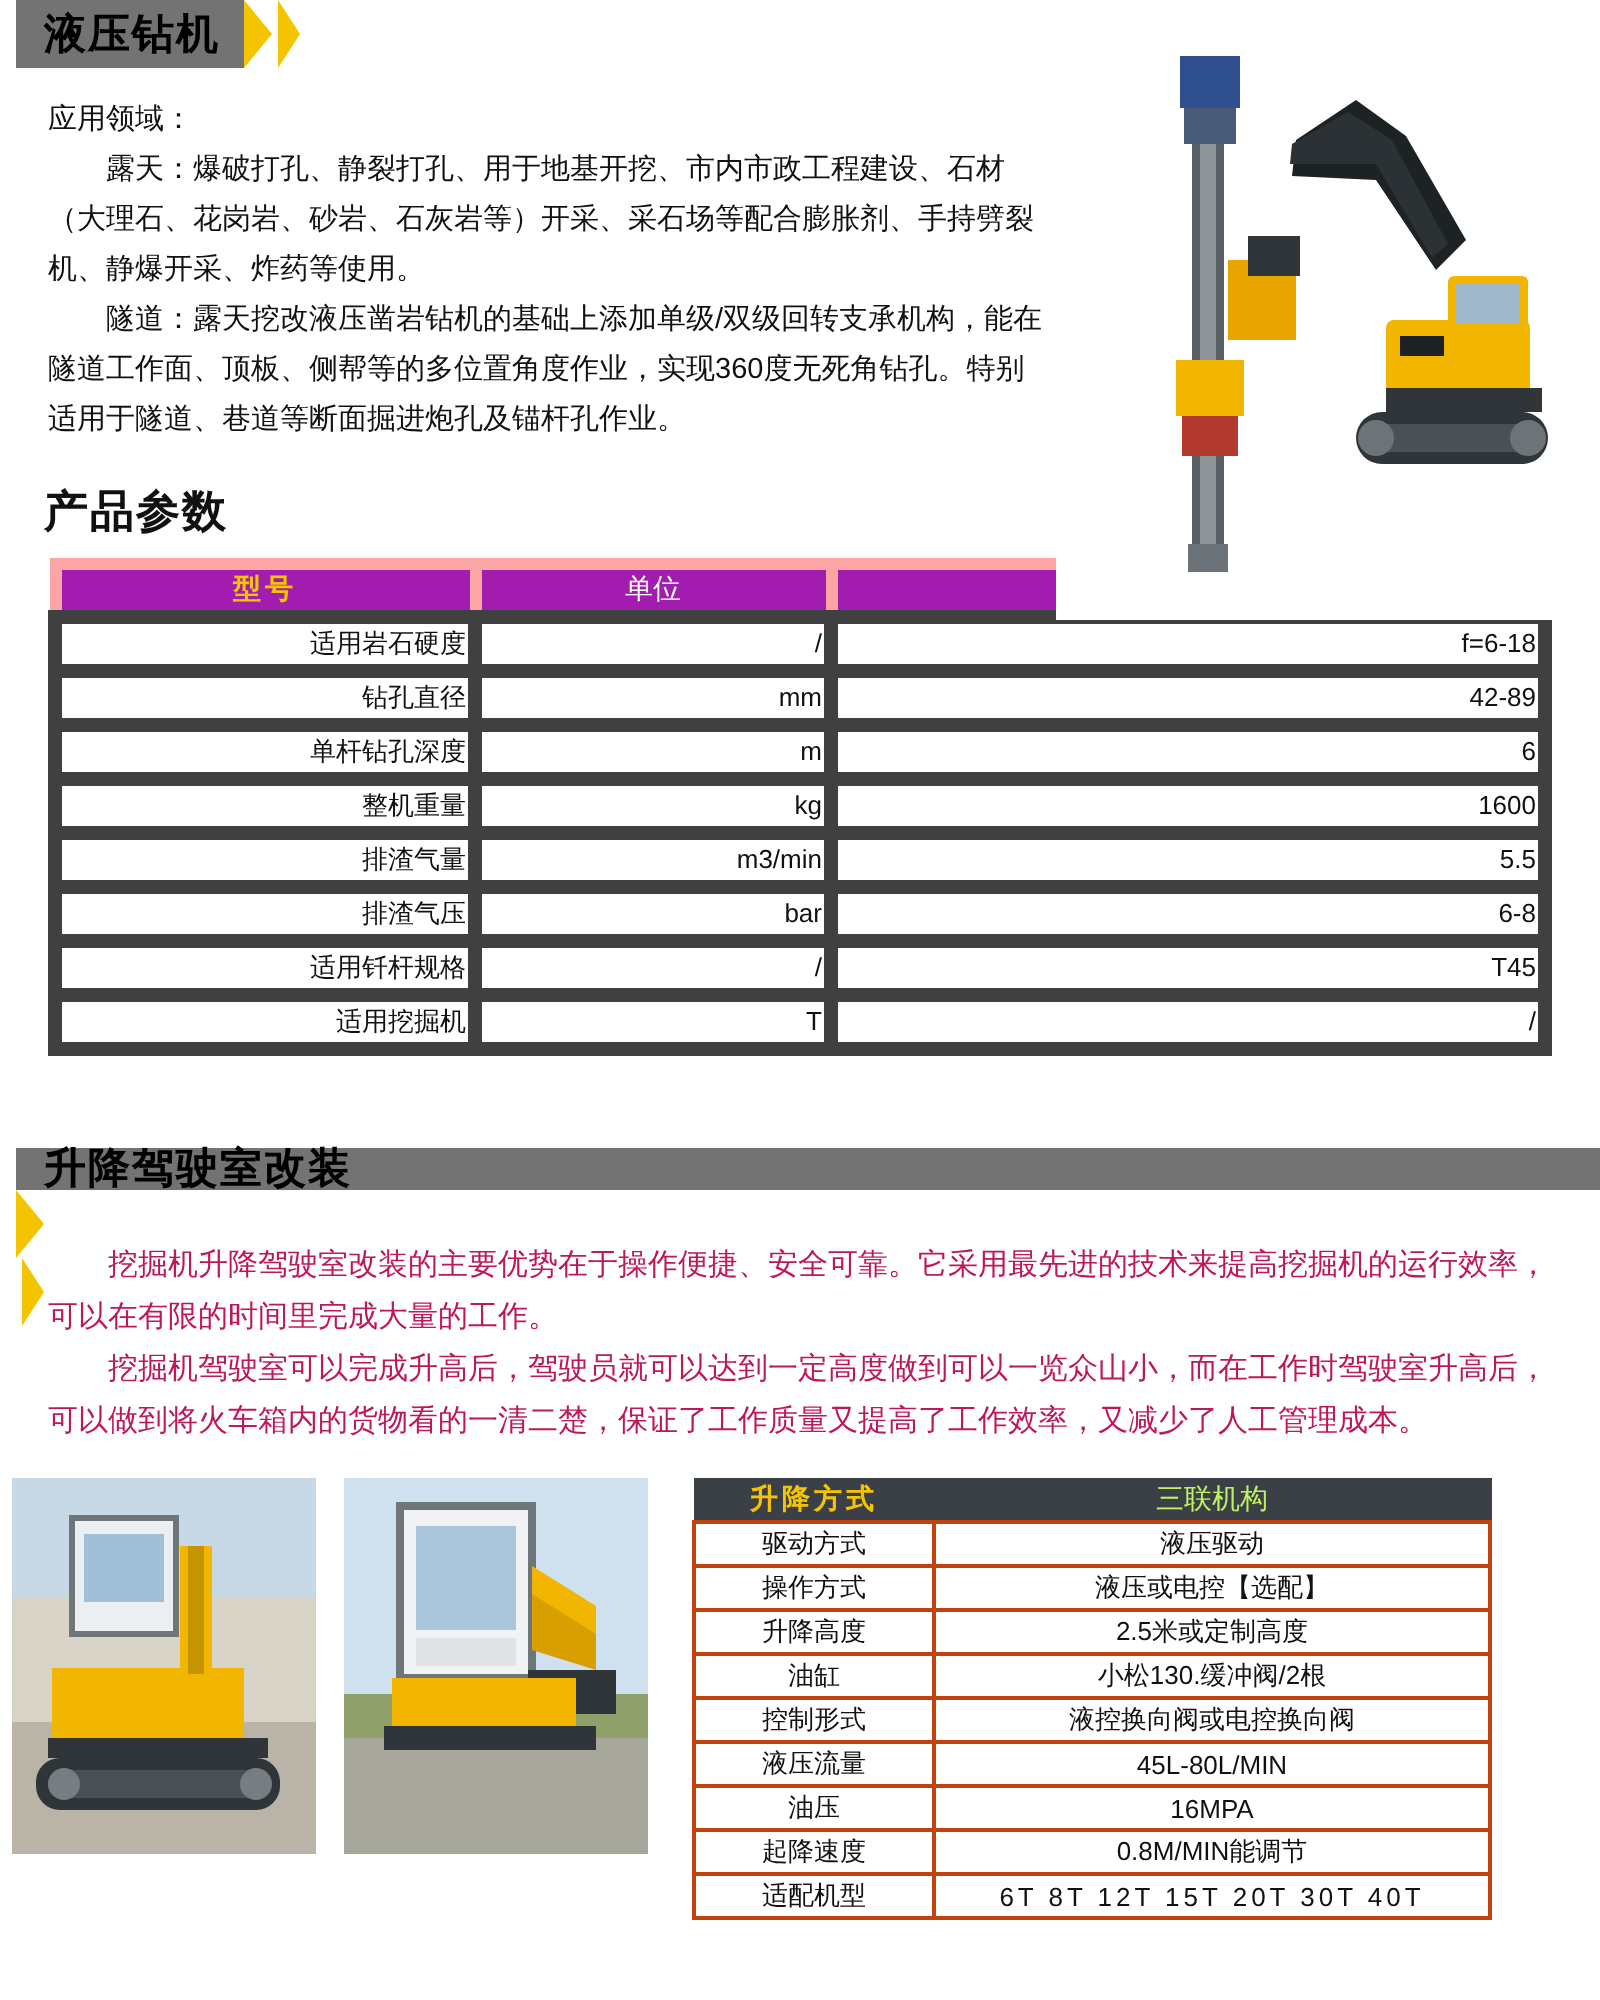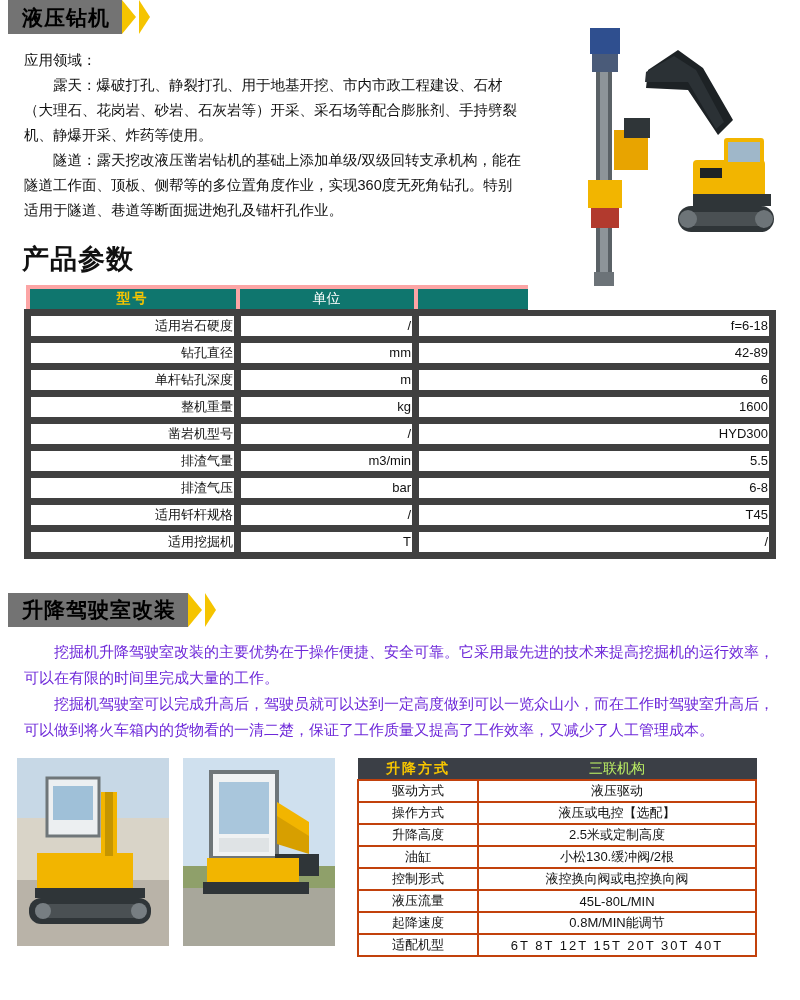--- a/index.html
+++ b/index.html
@@ -61,67 +61,67 @@
     position: absolute;
     right: 22px;
     top: 10px;
     width: 250px;
     height: 300px;
   }
 
   
   .params-title {
     margin: 18px 4px 8px 22px;
-    font-size: 27px;
+    font-size: 22px;
     font-weight: bold;
     letter-spacing: 1px;
   }
 
   
   table.spec {
     border-collapse: collapse;
     width: 752px;
     margin-left: 24px;
     font-size: 13px;
   }
   table.spec th {
-    background: #0f766e;
+    background: #a21caf;
     color: #ffffff;
     font-weight: normal;
     height: 22px;
-    border: 4px solid #fca5a5;
+    border: 6px solid #fca5a5;
     font-size: 14px;
   }
   table.spec th.hl { color: #f5c400; font-weight: bold; letter-spacing: 2px;}
   table.spec td {
     border: 7px solid #404040;
     text-align: right;
     height: 21px;
     color: #111;
   }
   table.spec td.c1 { width: 210px; }
   table.spec td.c2 { width: 178px; }
   table.spec td.c3 { }
 
   
-  .banner2 { margin-top: 34px; }
+  .banner2 { margin-top: 46px; flex-direction: column; }
   .body-text {
     margin: 12px 24px 0 24px;
     font-size: 15px;
     line-height: 1.75;
-    color: #6d28d9;
+    color: #be185d;
   }
   .body-text p { margin: 0; text-indent: 2em; }
 
   
   .bottom {
     margin-top: 14px;
     display: flex;
     align-items: flex-start;
-    padding-left: 17px;
+    padding-left: 6px;
   }
   .photo {
     width: 152px;
     height: 188px;
     margin-right: 14px;
     position: relative;
     overflow: hidden;
     border: 0;
   }
 
@@ -221,25 +221,20 @@
       <td class="c1">单杆钻孔深度</td>
       <td class="c2">m</td>
       <td class="c3">6</td>
     </tr>
     <tr>
       <td class="c1">整机重量</td>
       <td class="c2">kg</td>
       <td class="c3">1600</td>
     </tr>
     <tr>
-      <td class="c1">凿岩机型号</td>
-      <td class="c2">/</td>
-      <td class="c3">HYD300</td>
-    </tr>
-    <tr>
       <td class="c1">排渣气量</td>
       <td class="c2">m3/min</td>
       <td class="c3">5.5</td>
     </tr>
     <tr>
       <td class="c1">排渣气压</td>
       <td class="c2">bar</td>
       <td class="c3">6-8</td>
     </tr>
     <tr>
@@ -335,20 +330,24 @@
       </tr>
       <tr>
         <td class="k">控制形式</td>
         <td>液控换向阀或电控换向阀</td>
       </tr>
       <tr>
         <td class="k">液压流量</td>
         <td>45L-80L/MIN</td>
       </tr>
       <tr>
+        <td class="k">油压</td>
+        <td>16MPA</td>
+      </tr>
+      <tr>
         <td class="k">起降速度</td>
         <td>0.8M/MIN能调节</td>
       </tr>
       <tr>
         <td class="k">适配机型</td>
         <td class="models">6T   8T   12T   15T   20T   30T   40T</td>
       </tr>
     </tbody>
   </table>
 </div>

